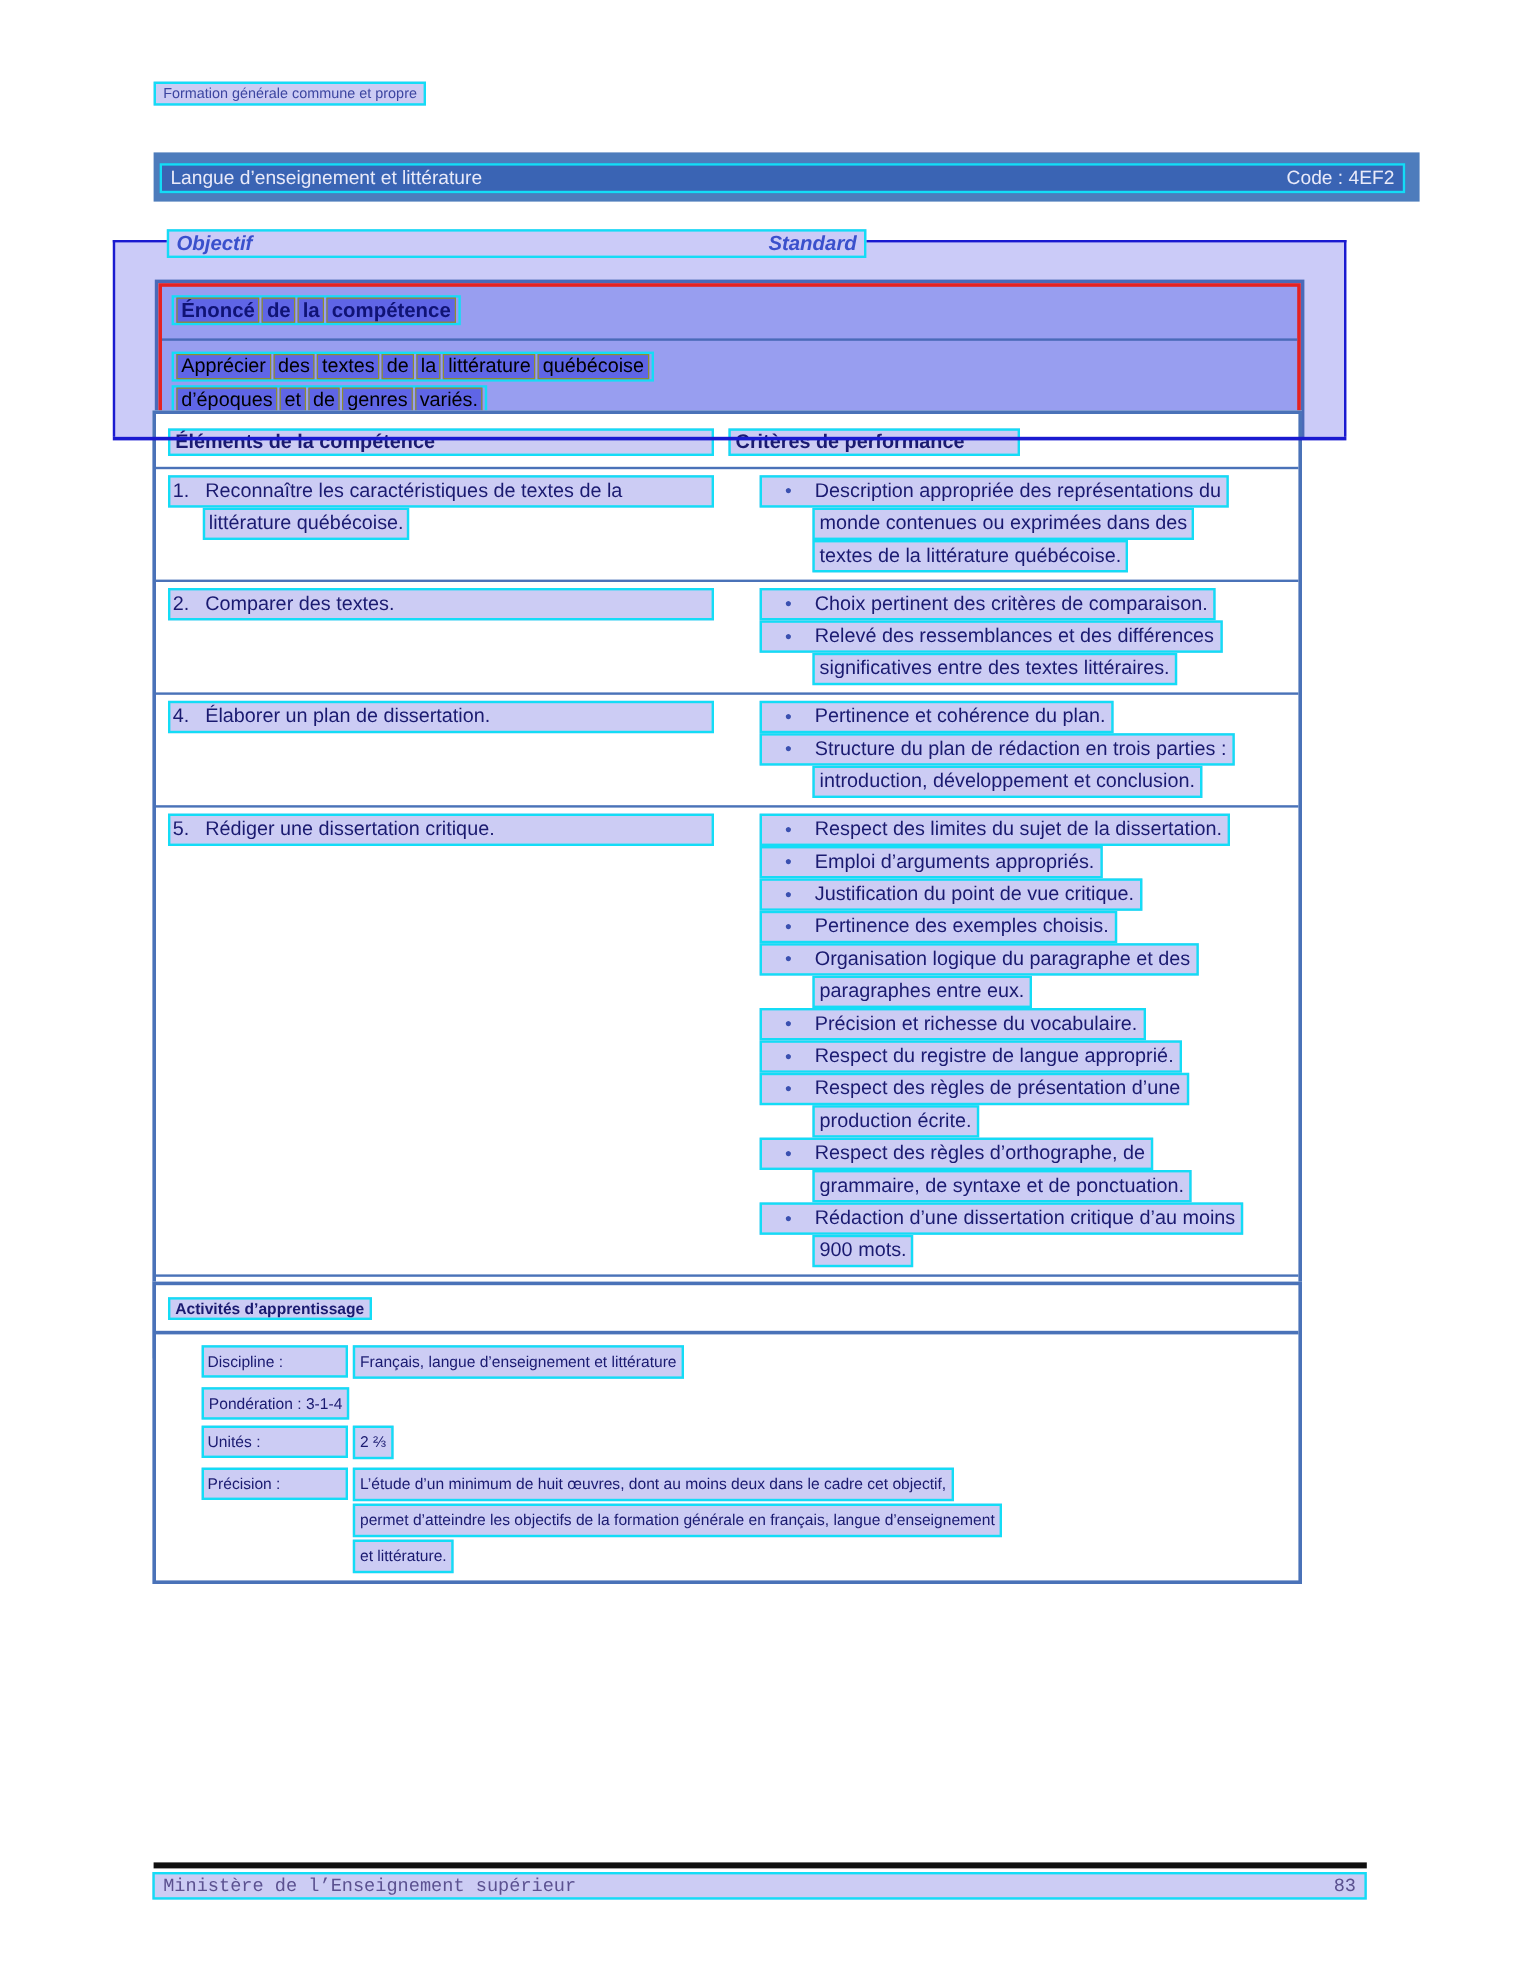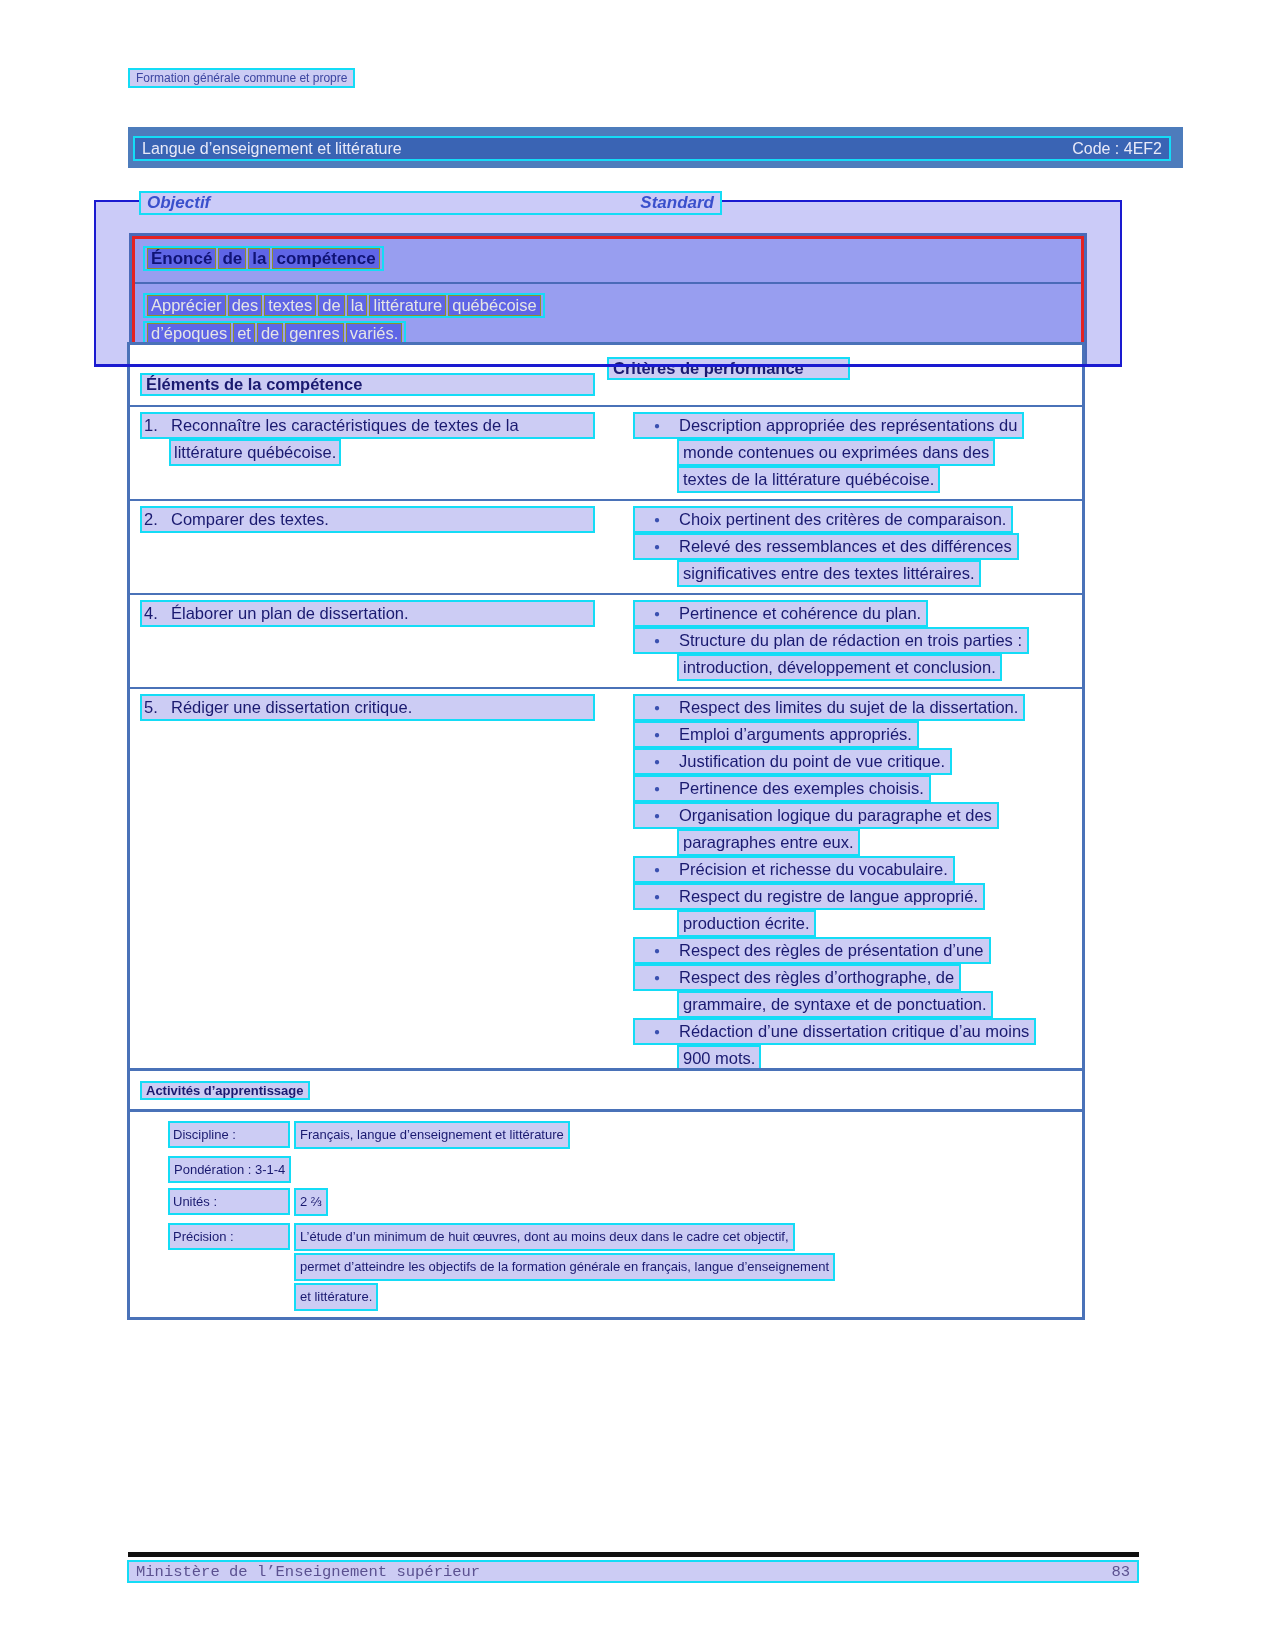--- a/index.html
+++ b/index.html
@@ -27,28 +27,28 @@
     background:#cbcbf8; display:flex; justify-content:space-between; align-items:center; padding:0 6px;
     box-sizing:border-box; font-size:17px; font-weight:bold; font-style:italic; color:#3a50cc; }
 
   
   #enonce-box { position:absolute; left:33px; top:31px; width:958px; border:3px solid #4a6ab8; box-sizing:border-box; }
   #enonce-red { border:3px solid #e42222; background:#989ef0; }
   #enonce-title-row { padding:7px 8px 8px; border-bottom:2px solid #4a6ab8; }
   #enonce-body { padding:9px 8px 11px; }
   .wline { display:inline-block; border:2px solid #14dcf6; padding:0 1px; margin-bottom:3px; line-height:19px; }
   .word { display:inline-block; background:#5f65e6; border:1px solid #8f8f2e; padding:0 3px; margin:0 1px;
-    font-size:16.5px; color:#e5e5e5; }
+    font-size:16.5px; color:#000000; }
   .word.bold { font-weight:bold; color:#101375; font-size:17px; }
 
   
   #comp-table { position:absolute; left:127px; top:342px; width:958px; background:#fff;
     border:3px solid #4a72b8; box-sizing:border-box; font-size:16.5px; }
   .thead { display:flex; padding:12px 0 9px; }
-  .th-l { margin-left:10px; width:455px; flex-shrink:0;margin-top:16px; }
+  .th-l { margin-left:10px; width:455px; flex-shrink:0; }
   .th-l .hl { display:inline-block; width:455px; font-weight:bold; padding:0 4px; }
   .th-r { margin-left:12px; }
   .th-r .hl { display:inline-block; width:243px; font-weight:bold; padding:0 4px; }
   .trow { display:flex; border-top:2px solid #4a72b8; padding:5px 0 6px; }
   .cell-l { width:465px; margin-left:10px; flex-shrink:0; }
   .cell-r { flex:1; margin-left:2px; }
   .el-line { line-height:23px; }
   .el-bar { display:inline-block; width:455px; padding:0 2px; }
   .el-cont { display:inline-block; margin-left:29px; padding:0 3px; }
   .num { display:inline-block; width:27px; }
@@ -189,22 +189,22 @@
               <div class="cl"><span class="hl"><span class="bullet-icon" style="font-size: 10px; vertical-align: 2px;">●</span>Organisation logique du paragraphe et des</span></div>
               <div class="cl crit-cont"><span class="hl">paragraphes entre eux.</span></div>
             </li>
             <li class="crit-item">
               <div class="cl"><span class="hl"><span class="bullet-icon" style="font-size: 10px; vertical-align: 2px;">●</span>Précision et richesse du vocabulaire.</span></div>
             </li>
             <li class="crit-item">
               <div class="cl"><span class="hl"><span class="bullet-icon" style="font-size: 10px; vertical-align: 2px;">●</span>Respect du registre de langue approprié.</span></div>
             </li>
             <li class="crit-item">
+              <div class="cl"><span class="hl"><span class="bullet-icon" style="font-size: 10px; vertical-align: 2px;">●</span>Respect des règles de présentation d’une</span></div>
               <div class="cl crit-cont"><span class="hl">production écrite.</span></div>
-              <div class="cl"><span class="hl"><span class="bullet-icon" style="font-size: 10px; vertical-align: 2px;">●</span>Respect des règles de présentation d’une</span></div>
             </li>
             <li class="crit-item">
               <div class="cl"><span class="hl"><span class="bullet-icon" style="font-size: 10px; vertical-align: 2px;">●</span>Respect des règles d’orthographe, de</span></div>
               <div class="cl crit-cont"><span class="hl">grammaire, de syntaxe et de ponctuation.</span></div>
             </li>
             <li class="crit-item">
               <div class="cl"><span class="hl"><span class="bullet-icon" style="font-size: 10px; vertical-align: 2px;">●</span>Rédaction d’une dissertation critique d’au moins</span></div>
               <div class="cl crit-cont"><span class="hl">900 mots.</span></div>
             </li>
           </ul>

